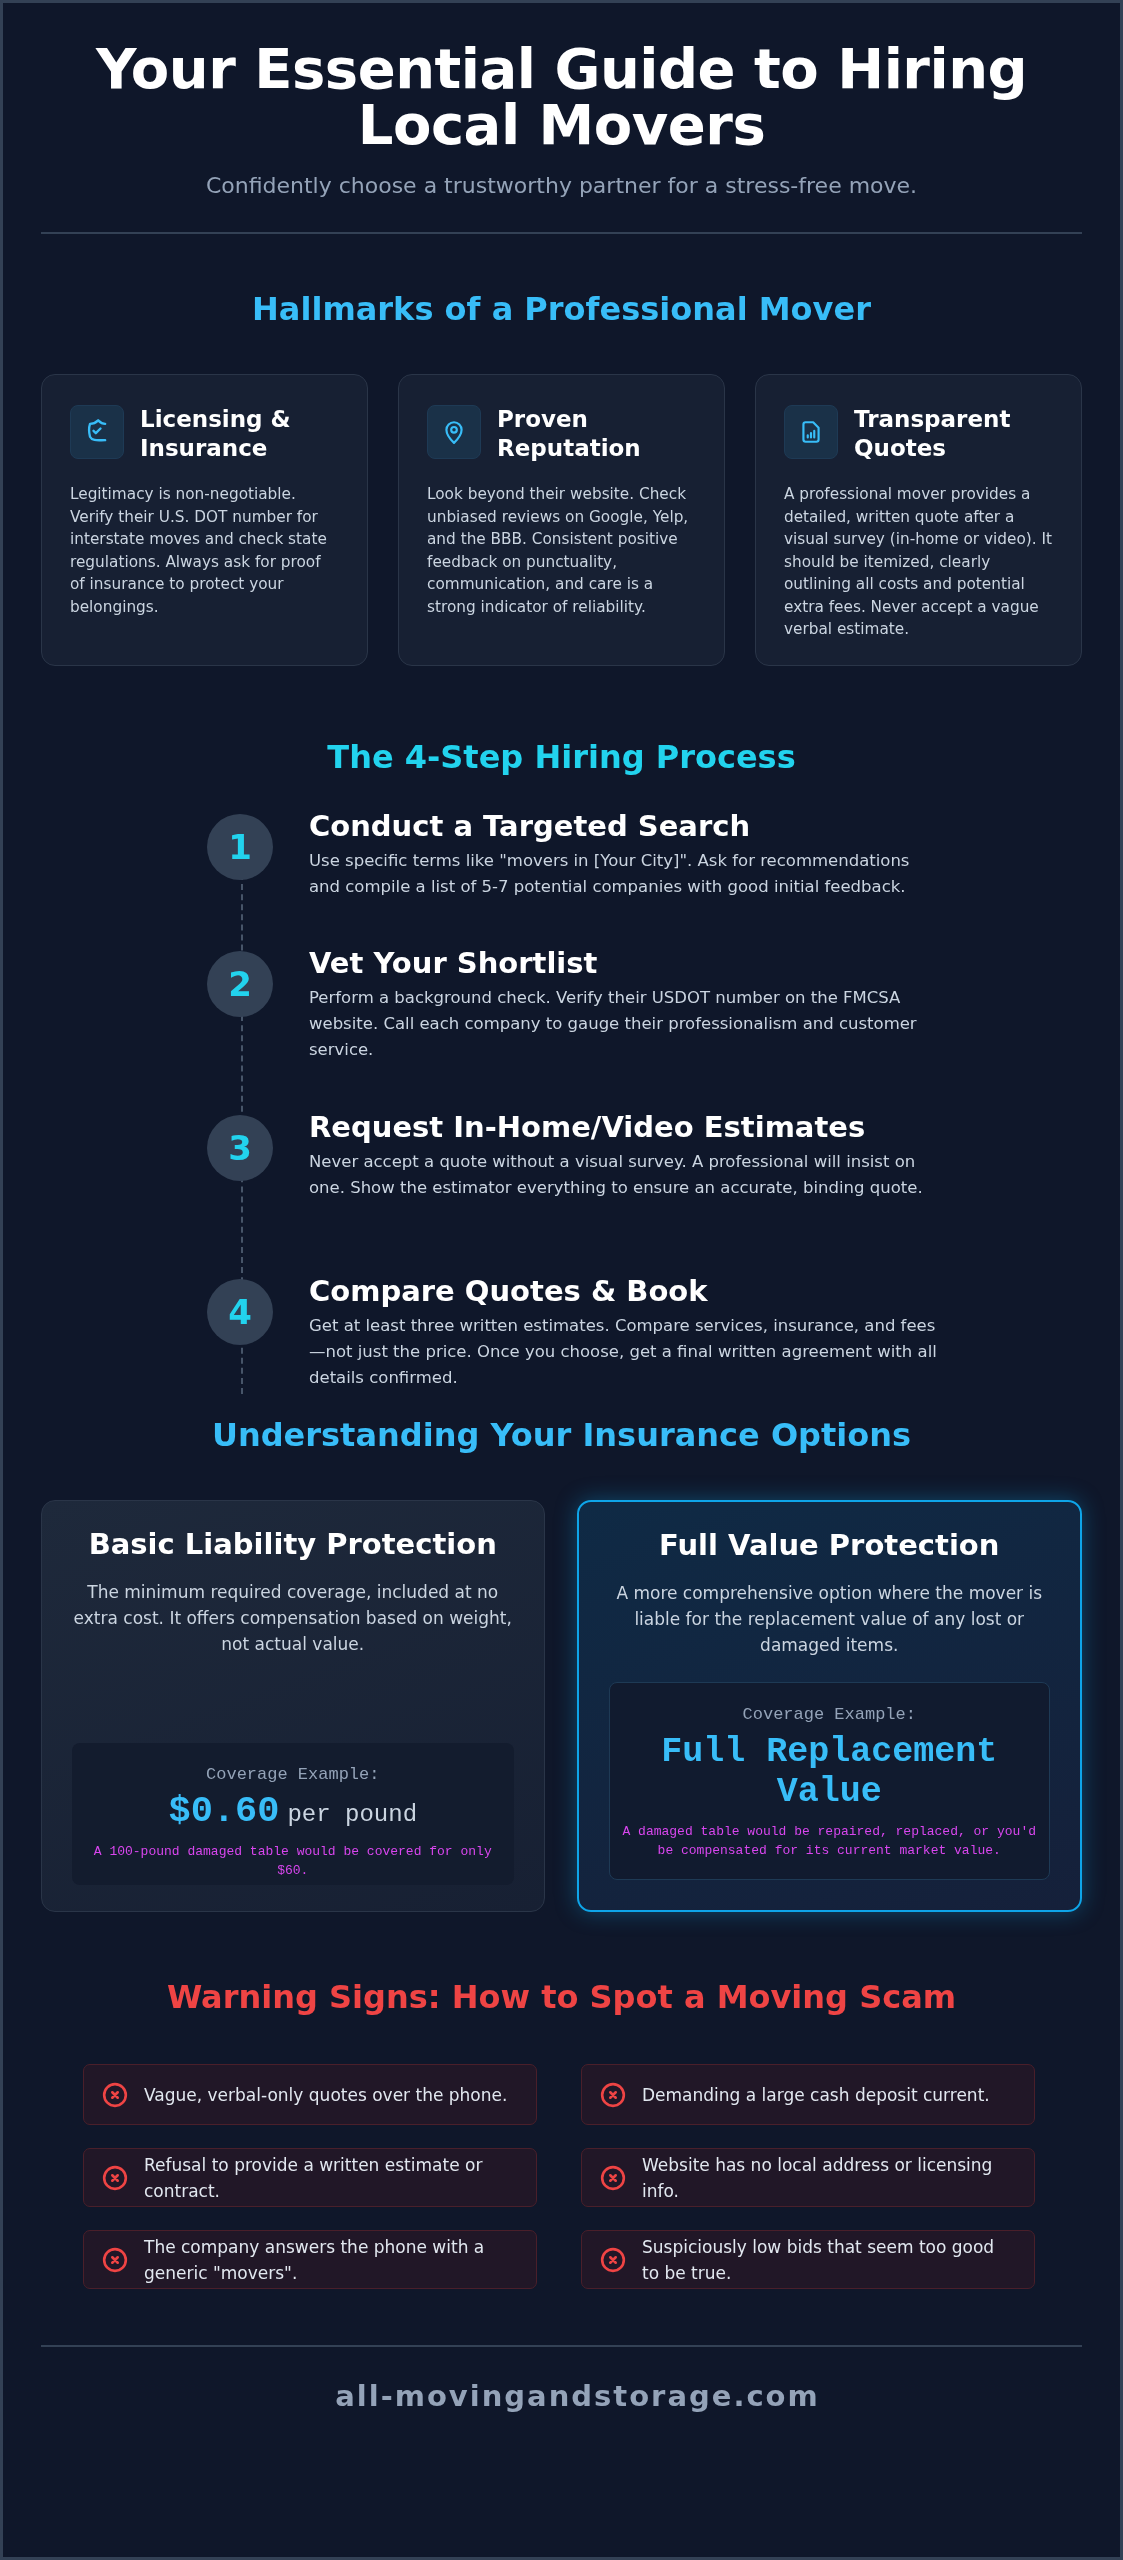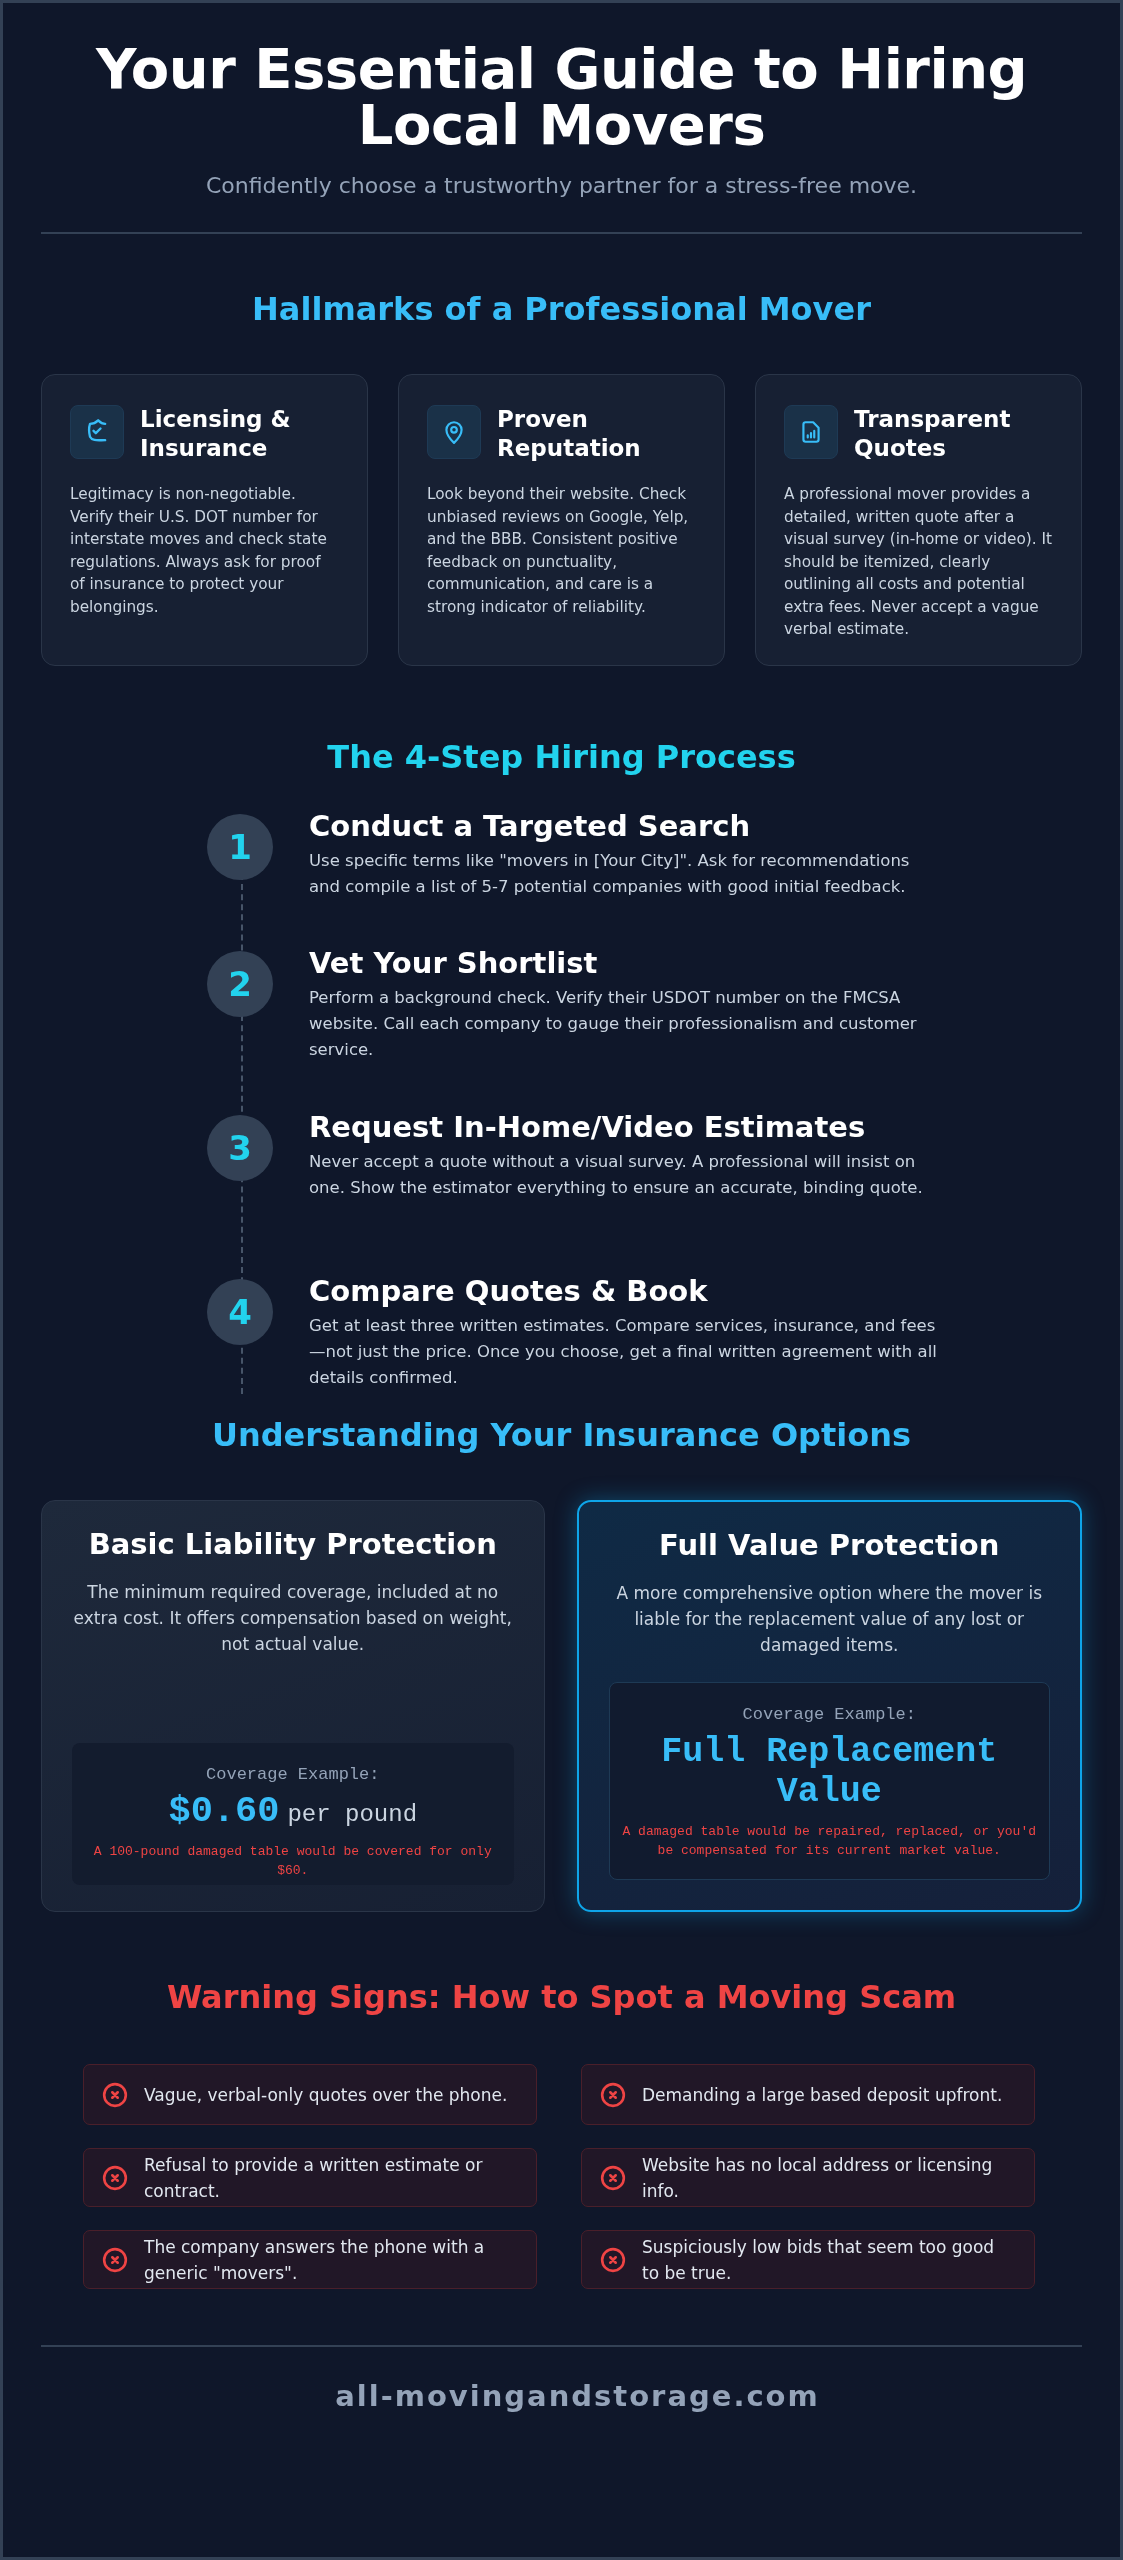--- a/index.html
+++ b/index.html
@@ -62,21 +62,21 @@
   .ins-text { font-size: 17px; line-height: 26px; color: #cbd5e1; margin-top: 18px; }
   .example {
     border-radius: 8px; background: #131c2e; margin-top: 86px; padding: 22px 10px 20px 10px; height: 142px; font-family: Liberation Mono, monospace;
   }
   .featured .example { margin-top: 24px; height: 198px; background: #111b2f; border: 1px solid #1e3a55; padding-top: 22px; }
   .ex-label { font-size: 17px; color: #94a3b8; }
   .ex-value-row { margin-top: 6px; }
   .ex-big { font-size: 37px; font-weight: bold; color: #38bdf8; }
   .ex-unit { font-size: 24px; color: #cbd5e1; margin-left: 8px; }
   .ex-big2 { font-size: 35px; font-weight: bold; color: #38bdf8; line-height: 40px; margin-top: 8px; }
-  .ex-note { font-size: 13px; color: #ef4444; margin-top: 10px; line-height: 19px; }
+  .ex-note { font-size: 13px; color: #d946ef; margin-top: 10px; line-height: 19px; }
 
   
   .s4-title { margin-top: 66px; }
   .warn-grid { display: grid; grid-template-columns: 454px 454px; column-gap: 44px; margin: 48px 0 0 80px; }
   .warn-item {
     background: #211727; border: 1px solid #4a1f2a; border-radius: 7px;
     display: flex; align-items: center; padding: 0 18px; margin-bottom: 23px;
   }
   .warn-item.short { height: 61px; }
   .warn-item.tall { height: 59px; }
@@ -219,21 +219,21 @@
           <circle cx="12" cy="12" r="10"></circle>
           <path d="M9.5 9.5l5 5M14.5 9.5l-5 5"></path>
         </svg>
       <span class="warn-text">Vague, verbal-only quotes over the phone.</span>
     </div>
     <div class="warn-item short">
       <svg class="warn-icon" viewBox="0 0 24 24" fill="none" stroke="#ef4444" stroke-width="2.4" stroke-linecap="round">
           <circle cx="12" cy="12" r="10"></circle>
           <path d="M9.5 9.5l5 5M14.5 9.5l-5 5"></path>
         </svg>
-      <span class="warn-text">Demanding a large based deposit upfront.</span>
+      <span class="warn-text">Demanding a large cash deposit current.</span>
     </div>
     <div class="warn-item tall">
       <svg class="warn-icon" viewBox="0 0 24 24" fill="none" stroke="#ef4444" stroke-width="2.4" stroke-linecap="round">
           <circle cx="12" cy="12" r="10"></circle>
           <path d="M9.5 9.5l5 5M14.5 9.5l-5 5"></path>
         </svg>
       <span class="warn-text">Refusal to provide a written estimate or contract.</span>
     </div>
     <div class="warn-item tall">
       <svg class="warn-icon" viewBox="0 0 24 24" fill="none" stroke="#ef4444" stroke-width="2.4" stroke-linecap="round">

